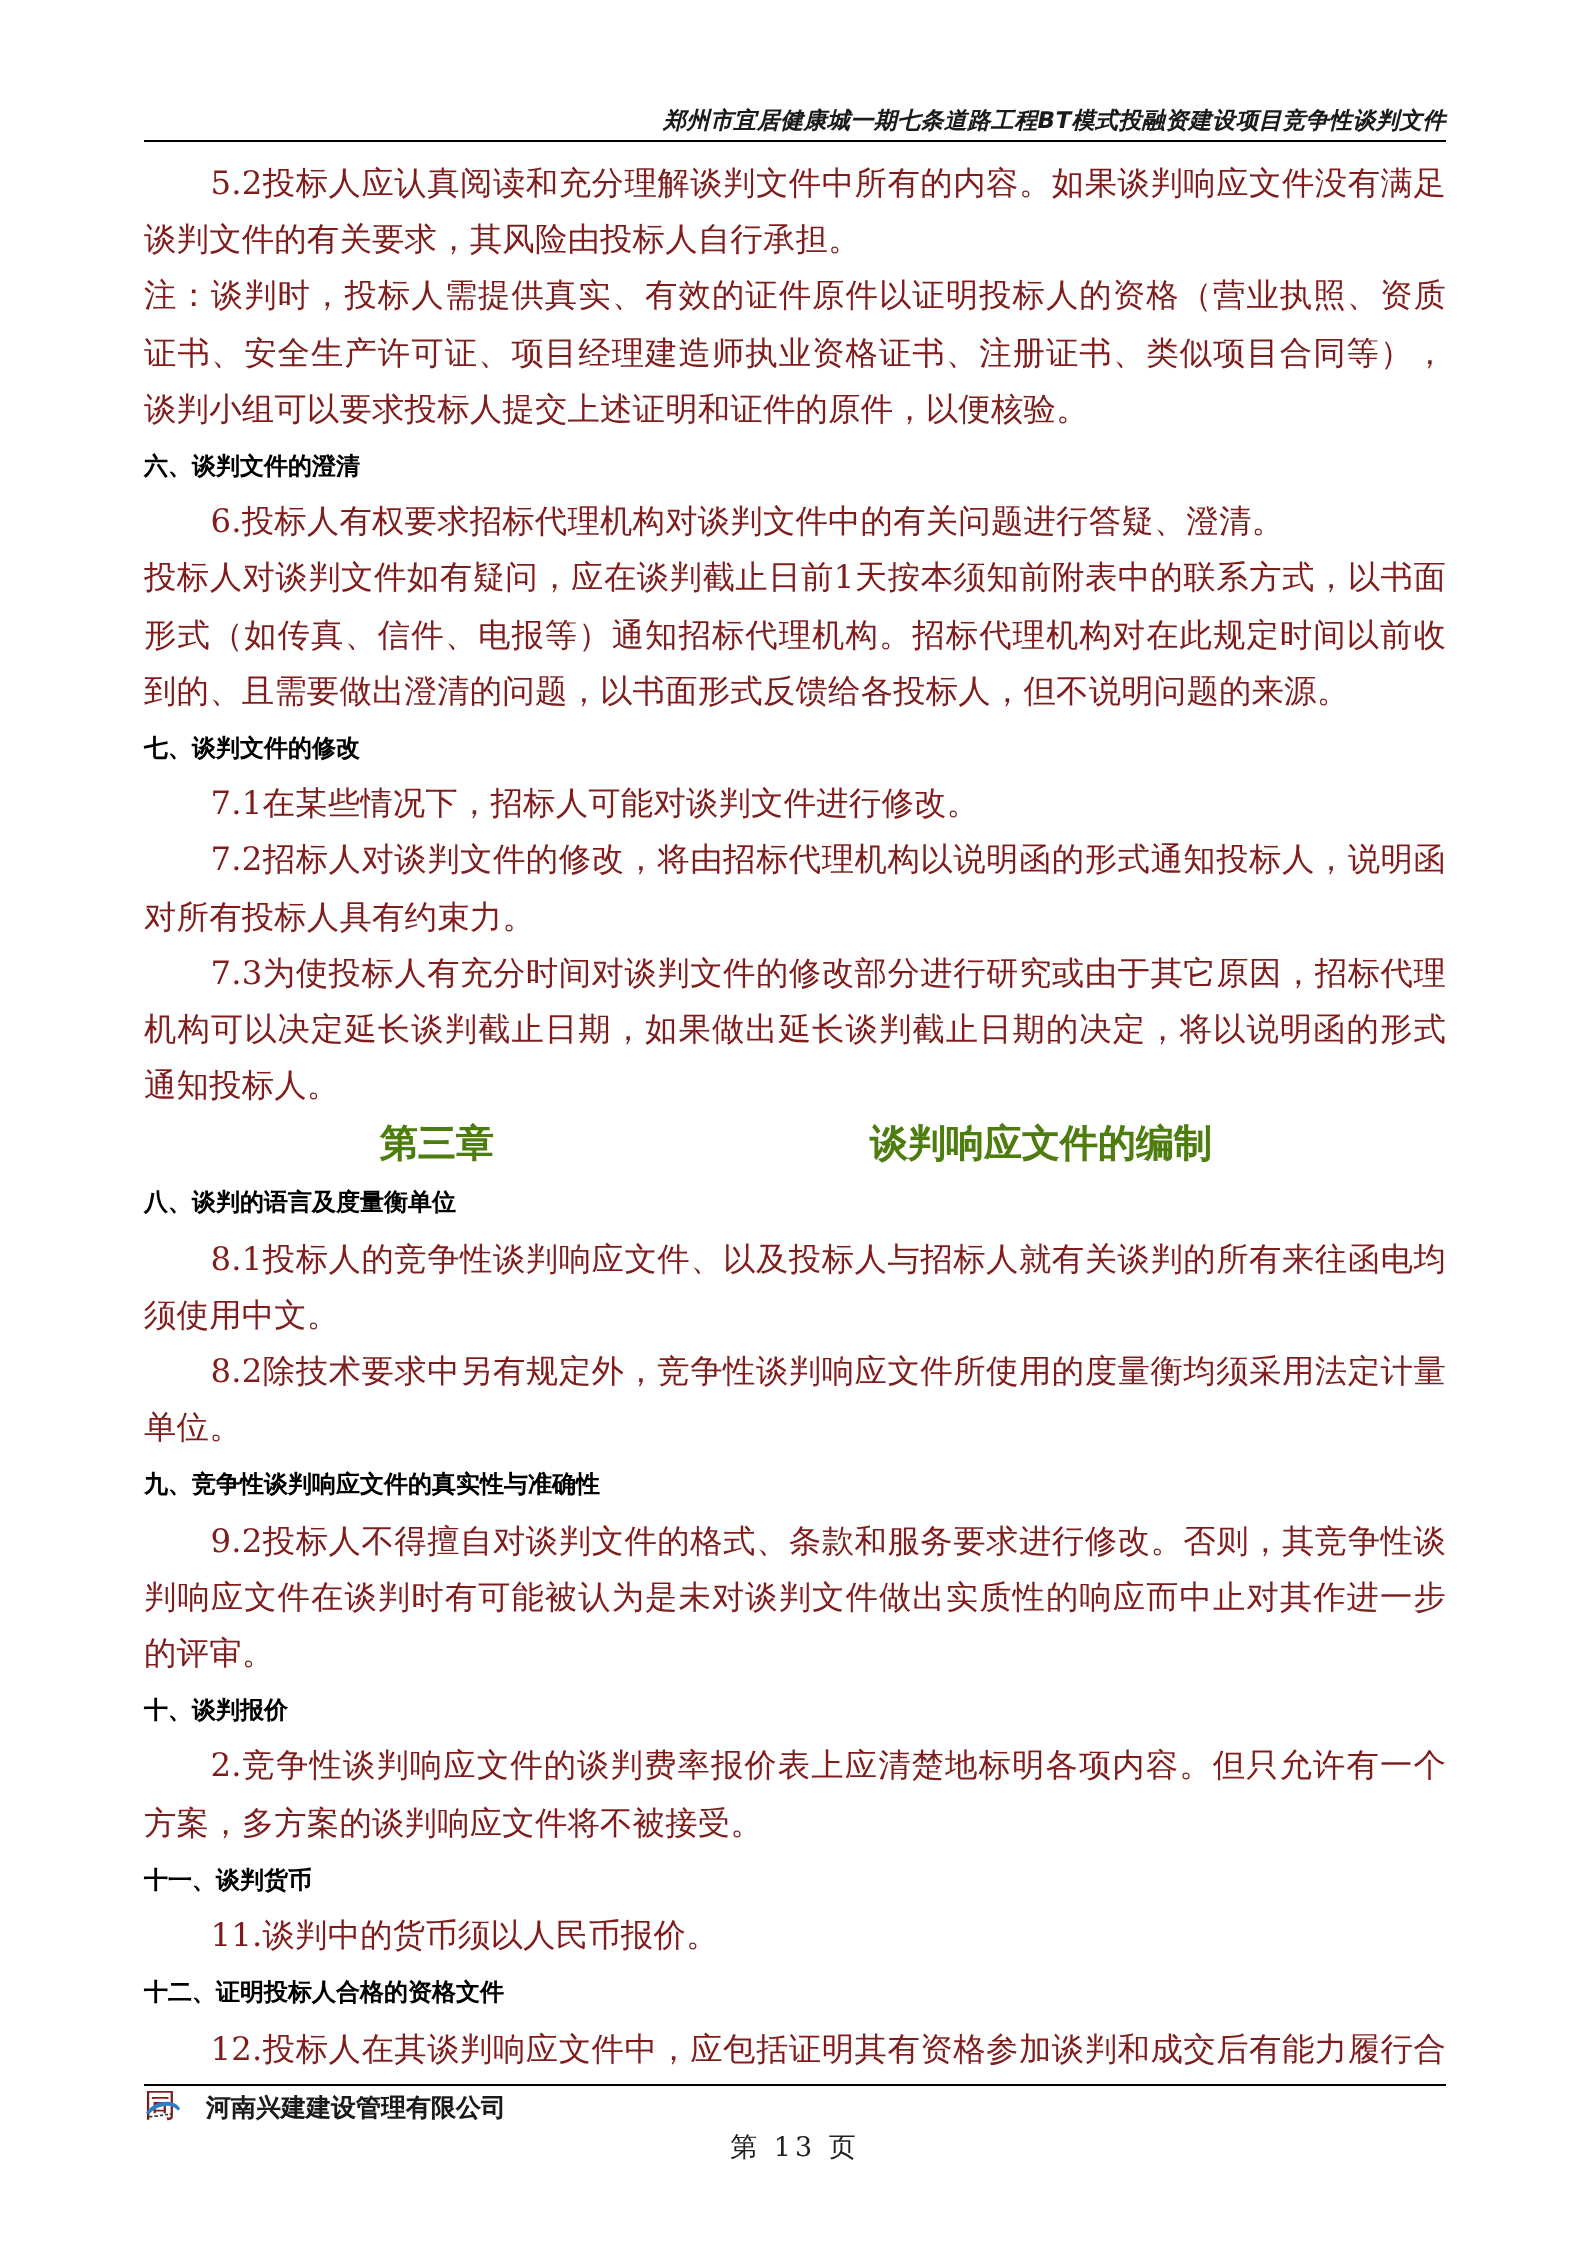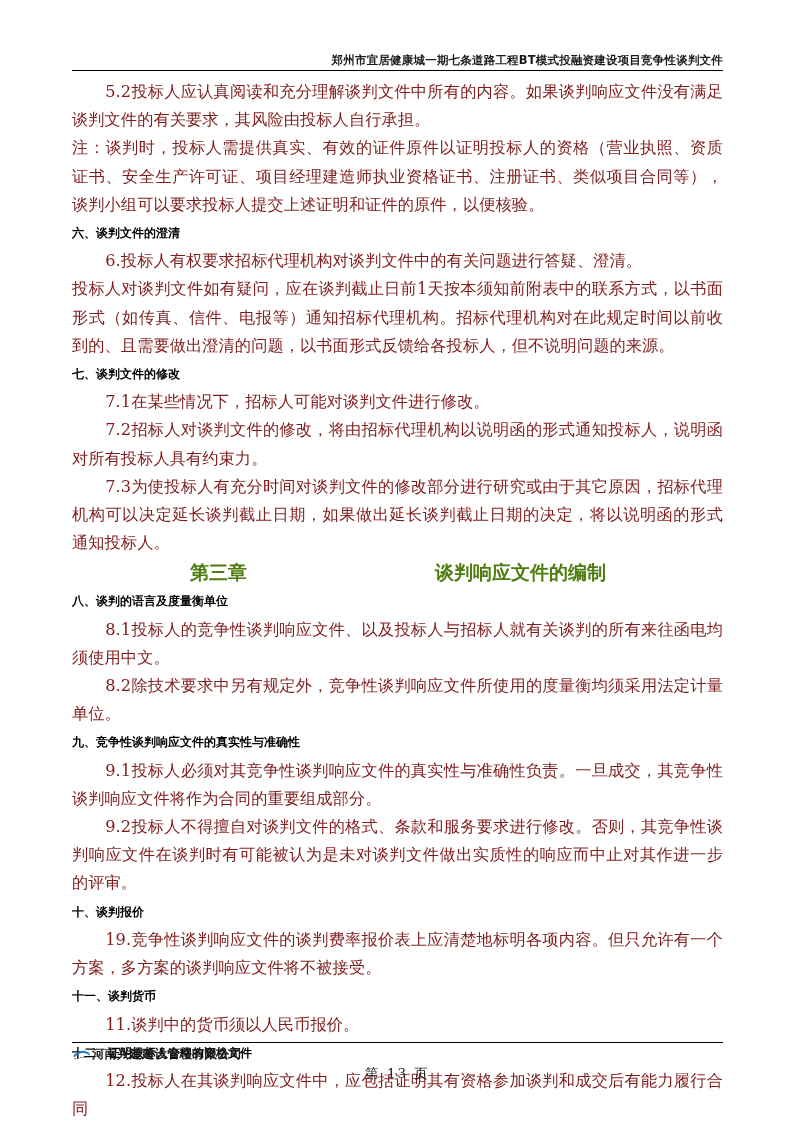--- a/index.html
+++ b/index.html
@@ -29,20 +29,21 @@
   }
   .header-text {
     font-family: "DejaVu Sans", "Liberation Sans", sans-serif;
     font-weight: bold;
     font-size: 11.5px;
     letter-spacing: 0.2px;
     text-align: right;
     line-height: 16px;
     white-space: nowrap;
     color: #1a1a1a;
+    font-style: italic;
   }
   .header-rule {
     border-bottom: 1.6px solid #000000;
     margin-top: 2px;
   }
 
   
   .content {
     position: absolute;
     left: 72px;
@@ -106,21 +107,21 @@
     border-bottom: 1.6px solid #000000;
   }
   .footer-company {
     margin-top: 3px;
     font-family: "DejaVu Sans", "Liberation Sans", sans-serif;
     font-weight: bold;
     font-size: 12.5px;
     color: #1a1a1a;
     display: flex;
     align-items: center;
-    gap: 1px;
+    gap: 12px;
     white-space: nowrap;
   }
   .logo-mark {
     width: 19px;
     height: 13px;
     flex: 0 0 auto;
     display: inline-block;
   }
   .footer-pageno {
     margin-top: 2px;
@@ -152,24 +153,23 @@
       <p class="para indent">7.2招标人对谈判文件的修改，将由招标代理机构以说明函的形式通知投标人，说明函对所有投标人具有约束力。</p>
       <p class="para indent">7.3为使投标人有充分时间对谈判文件的修改部分进行研究或由于其它原因，招标代理机构可以决定延长谈判截止日期，如果做出延长谈判截止日期的决定，将以说明函的形式通知投标人。</p>
       <div class="chapter-line">
         <span class="chapter-num">第三章</span>
         <span class="chapter-title">谈判响应文件的编制</span>
       </div>
       <h2 class="sect">八、谈判的语言及度量衡单位</h2>
       <p class="para indent">8.1投标人的竞争性谈判响应文件、以及投标人与招标人就有关谈判的所有来往函电均须使用中文。</p>
       <p class="para indent">8.2除技术要求中另有规定外，竞争性谈判响应文件所使用的度量衡均须采用法定计量单位。</p>
       <h2 class="sect">九、竞争性谈判响应文件的真实性与准确性</h2>
-      <p class="para indent">9.1投标人必须对其竞争性谈判响应文件的真实性与准确性负责。一旦成交，其竞争性谈判响应文件将作为合同的重要组成部分。</p>
       <p class="para indent">9.2投标人不得擅自对谈判文件的格式、条款和服务要求进行修改。否则，其竞争性谈判响应文件在谈判时有可能被认为是未对谈判文件做出实质性的响应而中止对其作进一步的评审。</p>
       <h2 class="sect">十、谈判报价</h2>
-      <p class="para indent">19.竞争性谈判响应文件的谈判费率报价表上应清楚地标明各项内容。但只允许有一个方案，多方案的谈判响应文件将不被接受。</p>
+      <p class="para indent">2.竞争性谈判响应文件的谈判费率报价表上应清楚地标明各项内容。但只允许有一个方案，多方案的谈判响应文件将不被接受。</p>
       <h2 class="sect">十一、谈判货币</h2>
       <p class="para indent">11.谈判中的货币须以人民币报价。</p>
       <h2 class="sect">十二、证明投标人合格的资格文件</h2>
       <p class="para indent">12.投标人在其谈判响应文件中，应包括证明其有资格参加谈判和成交后有能力履行合同</p>
     </div>
 
   <div class="footer-block">
     <div class="footer-rule"></div>
     <div class="footer-company">
       <span class="logo-mark">

